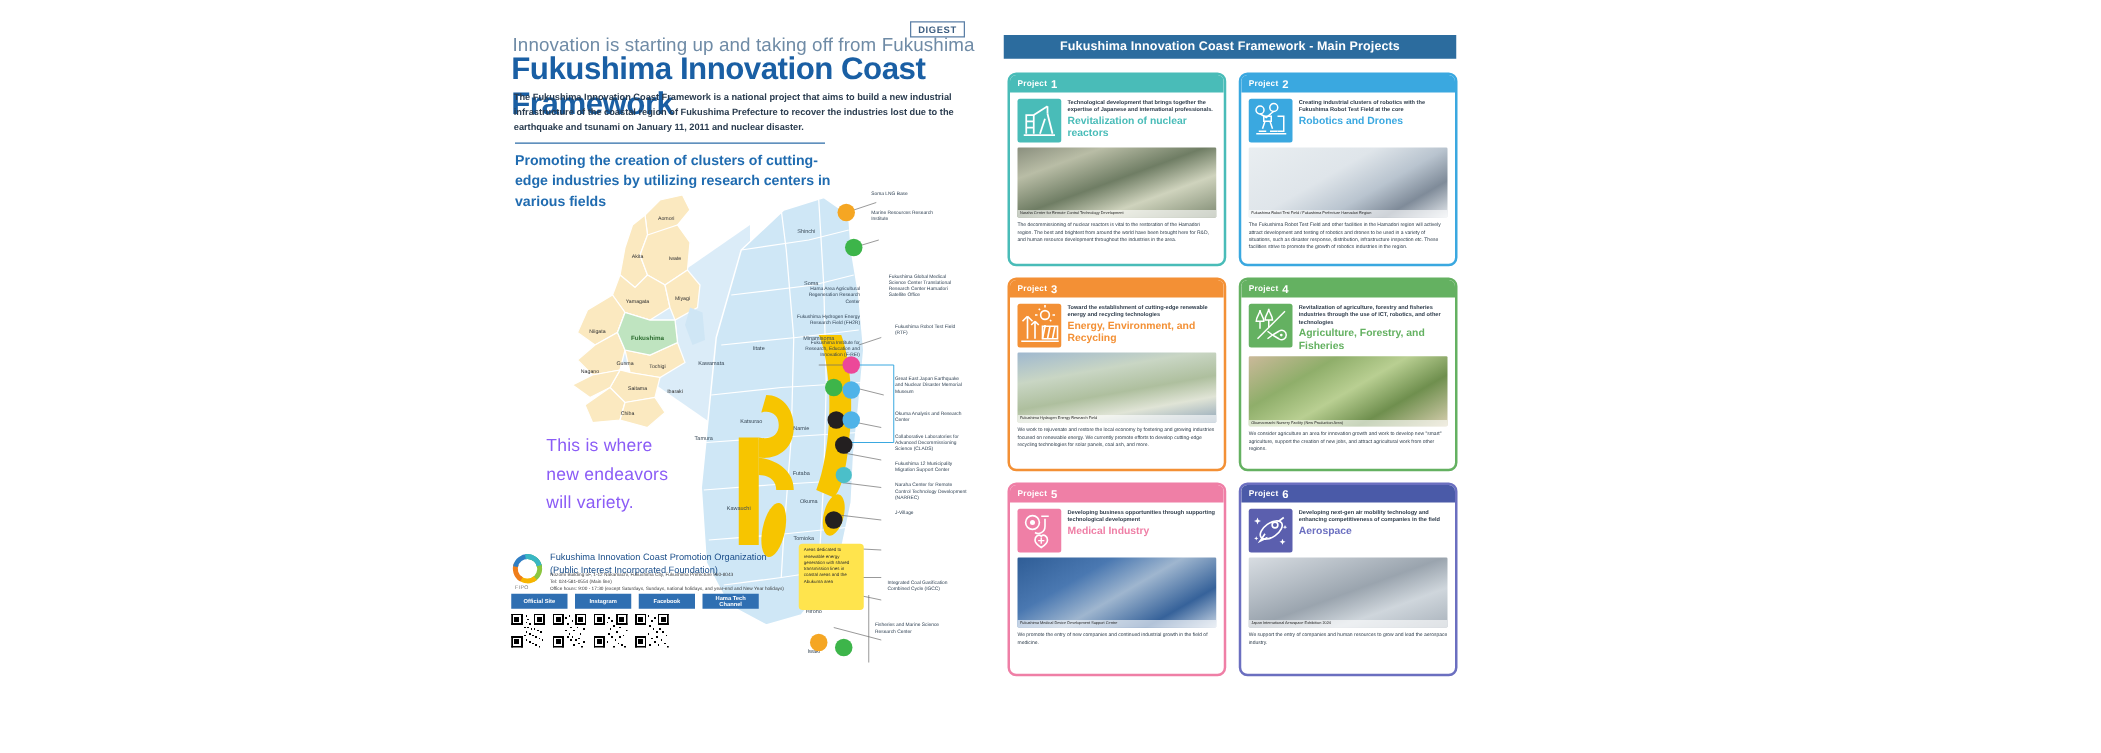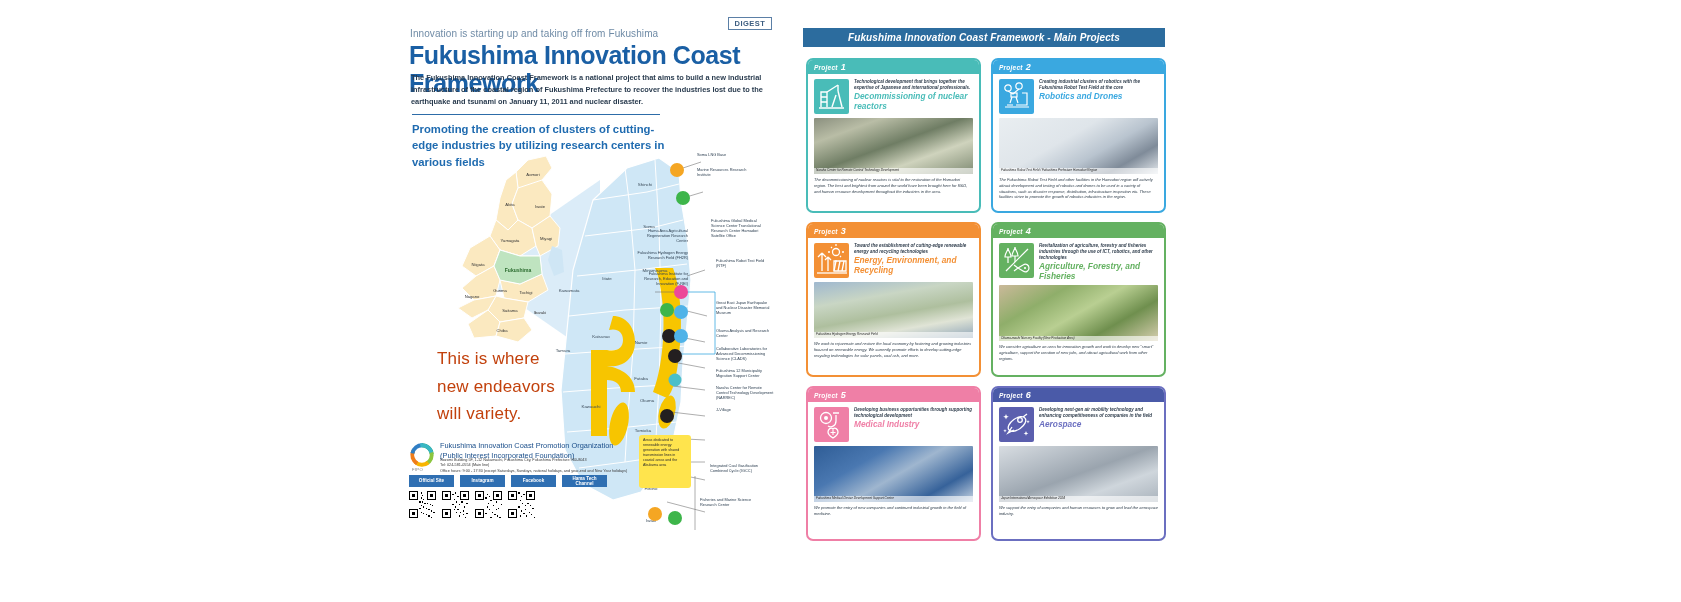--- a/index.html
+++ b/index.html
@@ -19,21 +19,21 @@
     width: 44px; height: 13px;
     border: 1px solid #5b7fa6;
     color: #3c5d80; font-size: 7.5px; font-weight: bold;
     letter-spacing: 0.5px;
     display: flex; align-items: center; justify-content: center;
     background: #fff;
   }
 
   .tagline {
     position: absolute; left: 410px; top: 28px;
-    font-size: 10px; color: #6f8ba6; letter-spacing: 0.1px;
+    font-size: 15px; color: #6f8ba6; letter-spacing: 0.1px;
   }
   .main-title {
     position: absolute; left: 409px; top: 42px;
     font-size: 25px; font-weight: bold; color: #1a5fa4;
     letter-spacing: -0.4px; line-height: 1.1;
   }
   .lead {
     position: absolute; left: 411px; top: 72px; width: 362px;
     font-size: 7.4px; color: #2a3c4f; font-weight: bold; line-height: 1.62;
   }
@@ -63,21 +63,21 @@
 
   
   .fuku-wrap { position: absolute; left: 555px; top: 140px; width: 245px; height: 390px; }
   .fuku-wrap svg { display:block; }
 
   .mapnote { position:absolute; font-size:3.9px; color:#2c3e50; line-height:1.3; }
   .mapnote.right { text-align:left; }
 
   .bigstate {
     position: absolute; left: 437px; top: 345px;
-    font-size: 17px; color: #c2410c; line-height: 1.62; letter-spacing: .2px;
+    font-size: 14px; color: #8b5cf6; line-height: 1.62; letter-spacing: .2px;
   }
 
   
   .org { position: absolute; left: 409px; top: 440px; width: 250px; }
   .org-logo {
     position:absolute; left:0; top:2px; width:26px; height:26px;
   }
   .org-logo-label {
     position:absolute; left:3px; top:27px; font-size:4.2px; color:#7b7b7b; letter-spacing:.3px;
   }
@@ -87,21 +87,21 @@
   .sns { position:absolute; left:409px; top:475px; display:flex; gap:6px; }
   .sns-btn {
     width: 45px; height: 12px; background: #2f6fb2; color:#fff;
     font-size:4.6px; font-weight:bold; display:flex; align-items:center;
     justify-content:center; text-align:center; line-height:1.1; padding:0 2px;
   }
   .qr-row { position:absolute; left:409px; top:491px; display:flex; gap:6px; }
   .qr { width:27px; height:27px; }
 
   
-  .right-page { position:absolute; left: 800px; top:0; width: 881px; height:602px; background:#fff;font-style:italic; }
+  .right-page { position:absolute; left: 800px; top:0; width: 881px; height:602px; background:#fff; }
 
   .rp-header {
     position:absolute; left: 803px; top: 28px; width: 362px; height: 19px;
     background: #2c6c9e; color:#fff; font-size:10px; font-weight:bold;
     display:flex; align-items:center; justify-content:center; letter-spacing:.1px;
   }
 
   .card {
     position: absolute; width: 175px; height: 155px;
     border-radius: 7px; background:#fff; border: 2px solid #ccc;
@@ -515,21 +515,21 @@
                 <path d="M13 13 L24 6"></path>
                 <path d="M24 6 L24 12"></path>
                 <path d="M24 12 L28 28"></path>
                 <path d="M18 28 L22 16"></path>
                 <path d="M5 29 L30 29"></path>
               </g>
             </svg>
           </div>
           <div class="card-titles">
             <div class="card-kicker">Technological development that brings together the expertise of Japanese and international professionals.</div>
-            <div class="card-title" style="color:#49bcb8;">Decommissioning of nuclear reactors</div>
+            <div class="card-title" style="color:#49bcb8;">Revitalization of nuclear reactors</div>
           </div>
         </div>
         <div class="card-photo ph1">
           <div class="cap">Naraha Center for Remote Control Technology Development</div>
         </div>
         <div class="card-text">The decommissioning of nuclear reactors is vital to the restoration of the Hamadori region. The best and brightest from around the world have been brought here for R&amp;D, and human resource development throughout the industries in the area.</div>
       </div>
     </div>
 
     <div class="card" style="left:191px; top:58px; border-color:#3aa8e0;">

